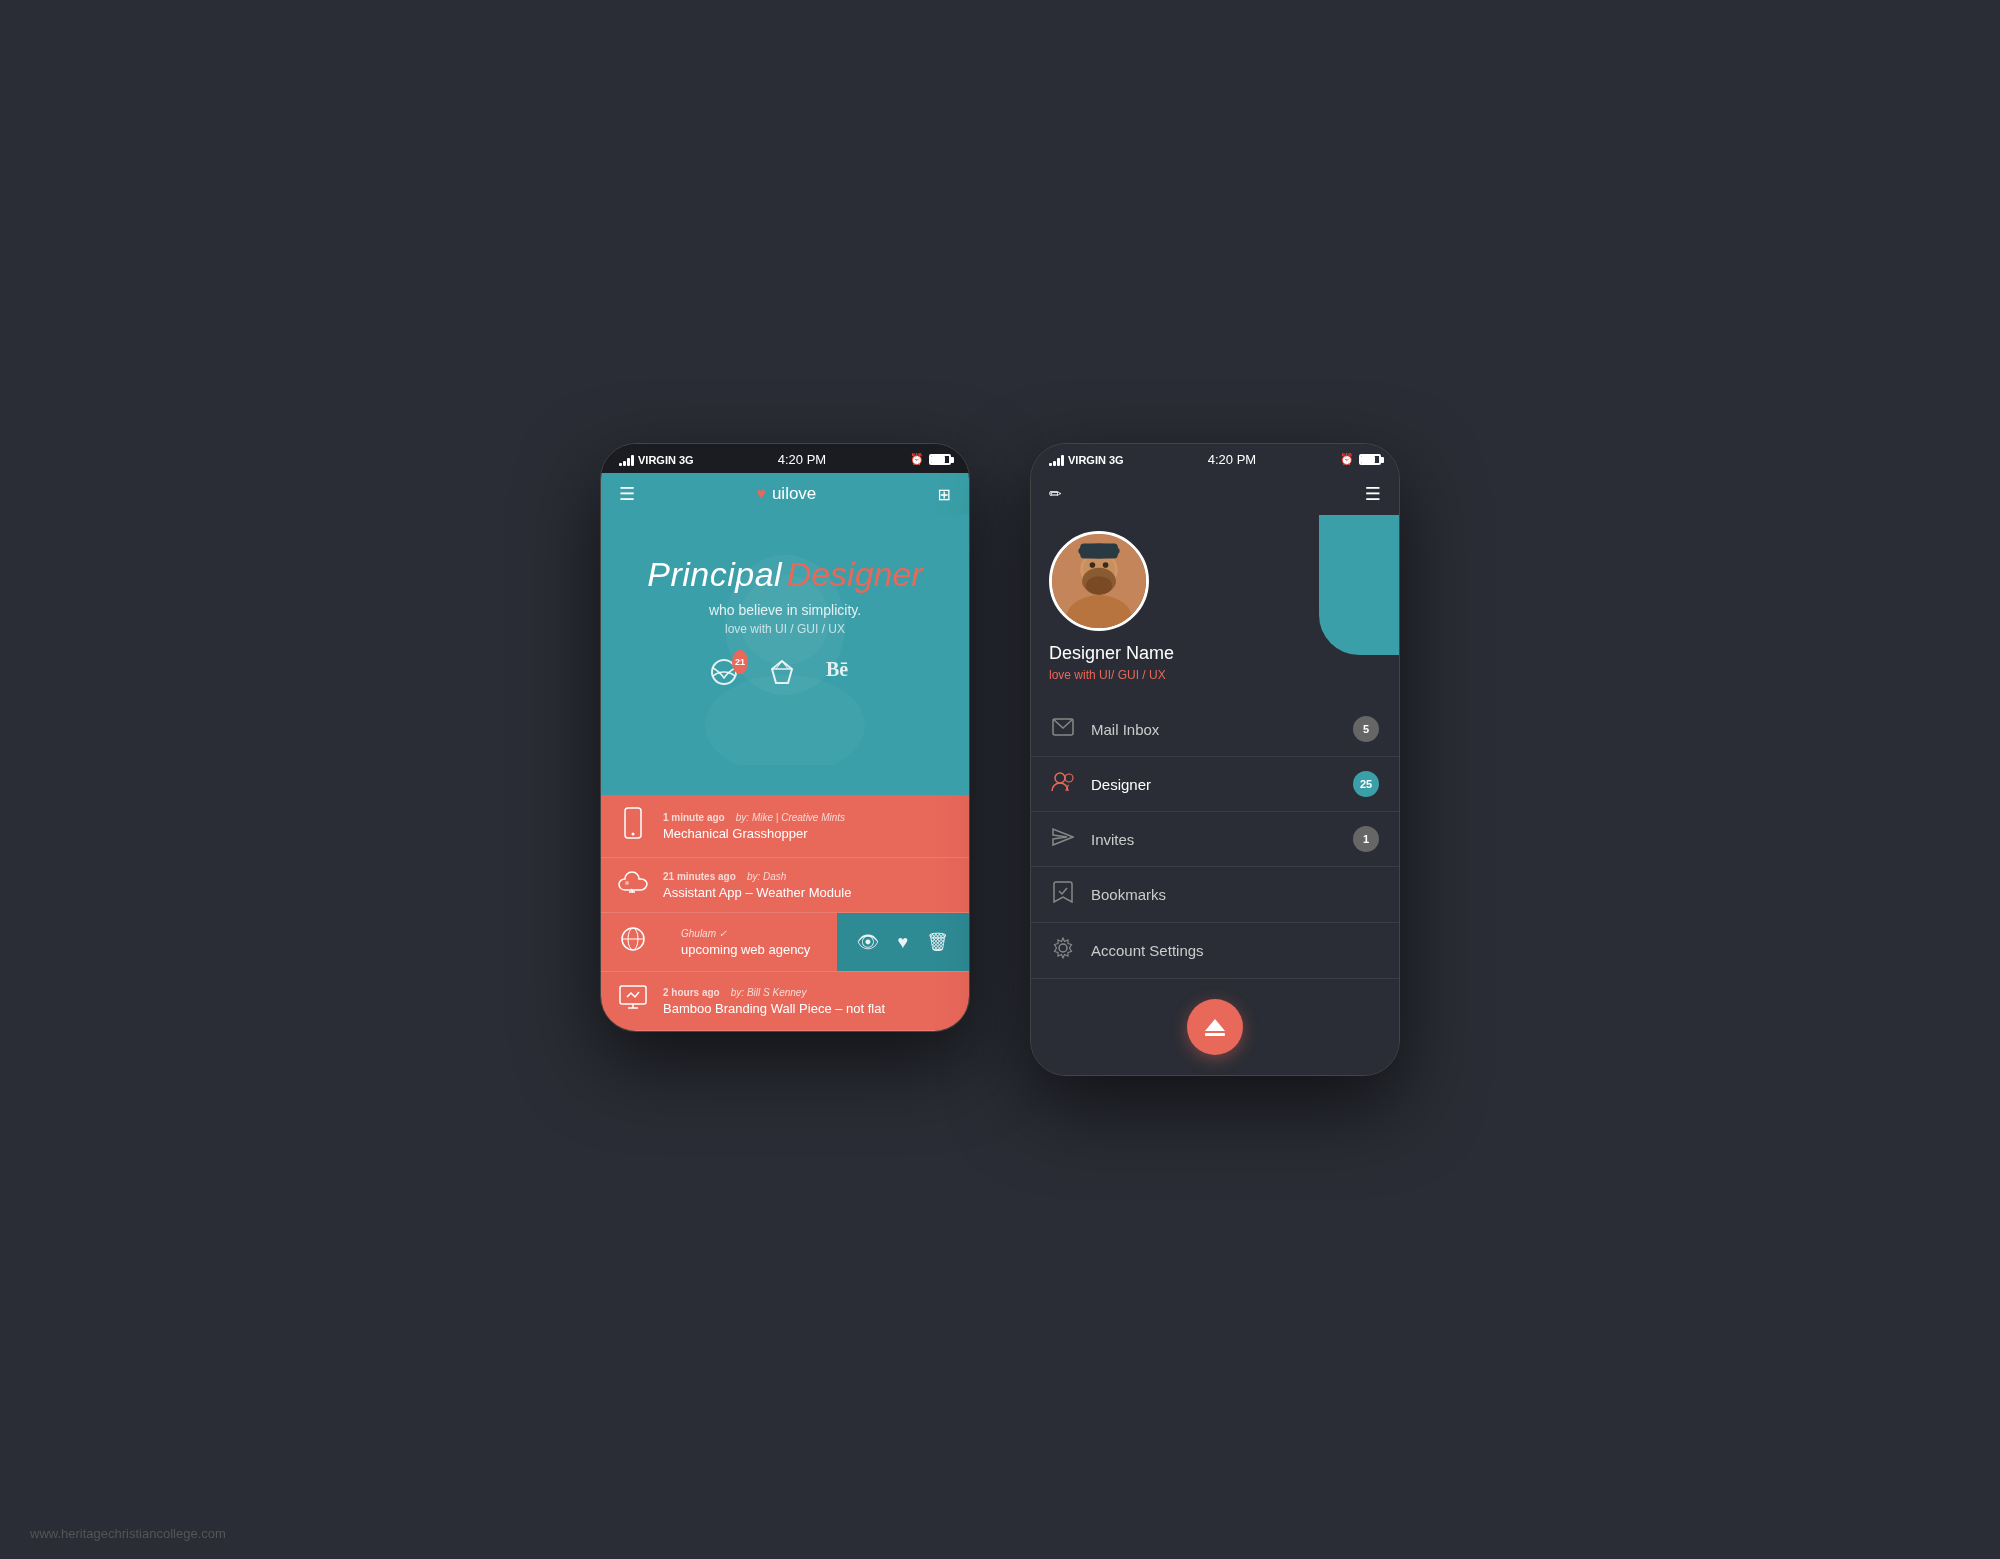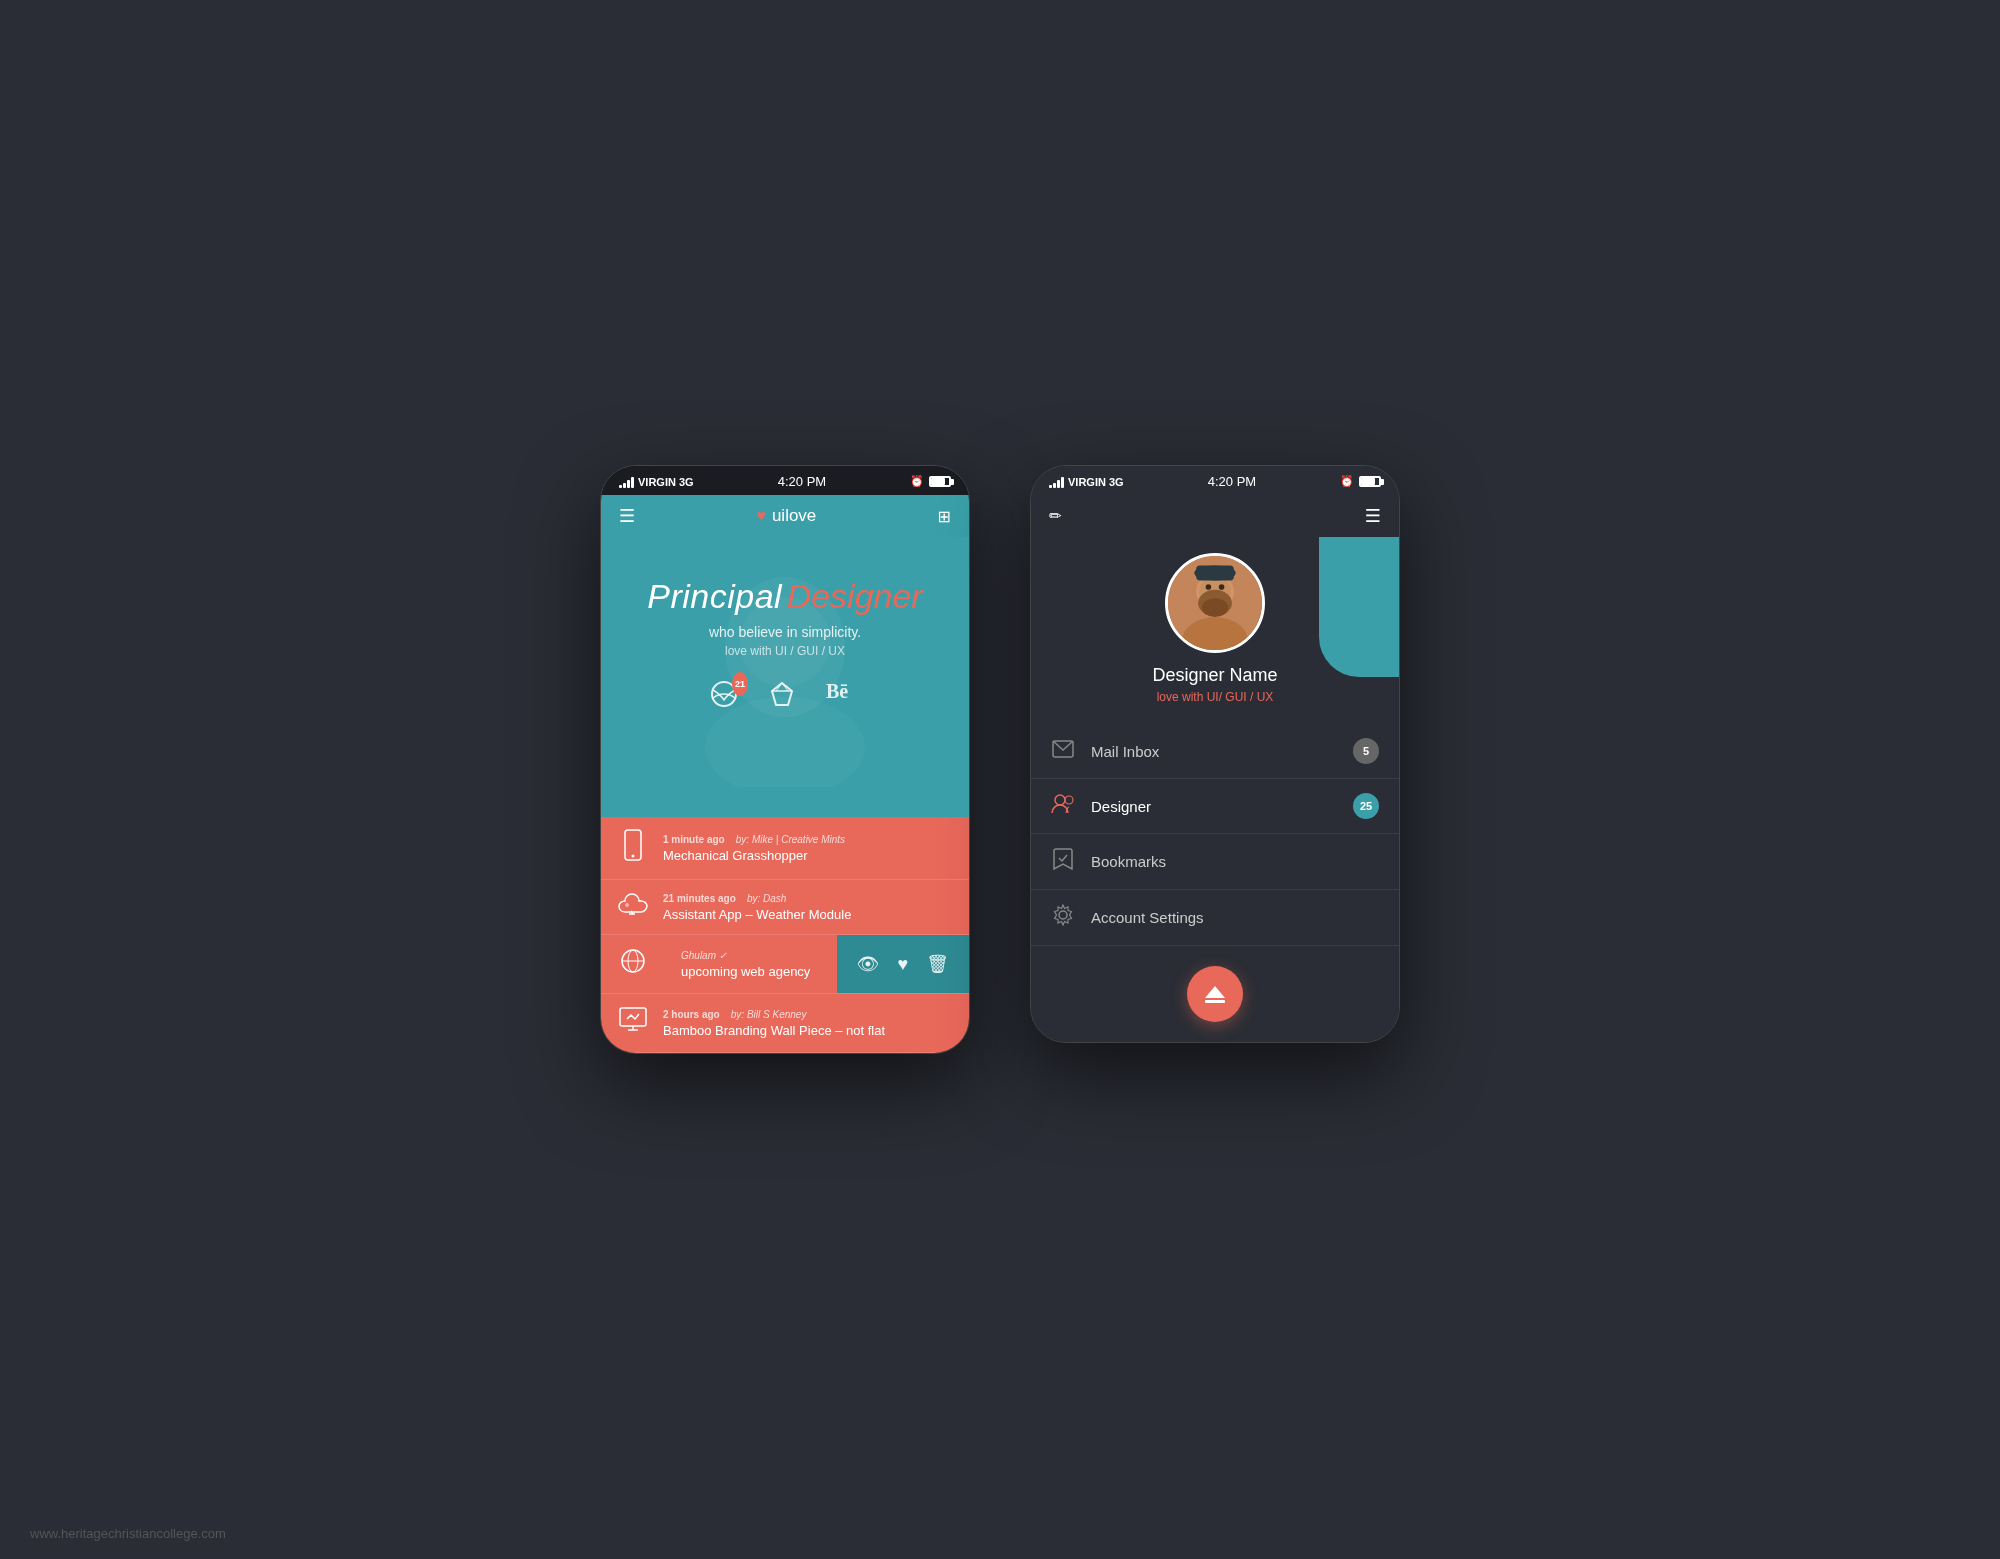--- a/index.html
+++ b/index.html
@@ -190,21 +190,21 @@
       padding: 10px 18px;
       display: flex;
       align-items: center;
       justify-content: space-between;
     }
     .edit-icon { color: #fff; font-size: 15px; }
     .profile-section {
       background: #2a2d35;
       display: flex;
       flex-direction: column;
-      align-items: center;
+      align-items: flex-start;
       padding: 16px 18px 20px;
       position: relative;
       overflow: hidden;
     }
     .profile-bg-teal {
       position: absolute;
       top: 0; right: 0;
       width: 80px;
       height: 140px;
       background: #3a9fa8;
@@ -533,20 +533,29 @@
             <circle cx="9" cy="6" r="5" stroke="#e8685a" stroke-width="1.5" fill="none"></circle>
             <path d="M1 19 C1 14 5 11 9 11 C13 11 17 14 17 19" stroke="#e8685a" stroke-width="1.5" fill="none"></path>
             <circle cx="18" cy="6" r="4" stroke="#e8685a" stroke-width="1.2" fill="none"></circle>
             <path d="M15 19 C15.5 16 16.5 13.5 18 13" stroke="#e8685a" stroke-width="1.2" fill="none"></path>
           </svg>
         </div>
         <span class="menu-label" style="color:#fff;">Designer</span>
         <div class="menu-badge teal">25</div>
       </div>
 
+      <div class="menu-item">
+        <div class="menu-icon">
+          <svg width="22" height="20" viewBox="0 0 22 20" fill="none">
+            <polygon points="1,18 21,10 1,2 1,8 15,10 1,12" stroke="#888" stroke-width="1.5" fill="none"></polygon>
+          </svg>
+        </div>
+        <span class="menu-label">Invites</span>
+        <div class="menu-badge">1</div>
+      </div>
 
       <div class="menu-item">
         <div class="menu-icon">
           <svg width="20" height="22" viewBox="0 0 20 22" fill="none">
             <path d="M3 1 H17 A2 2 0 0 1 19 3 V21 L10 16 L1 21 V3 A2 2 0 0 1 3 1 Z" stroke="#888" stroke-width="1.5" fill="none"></path>
             <polyline points="6,10 9,13 14,7" stroke="#888" stroke-width="1.5" fill="none"></polyline>
           </svg>
         </div>
         <span class="menu-label">Bookmarks</span>
       </div>

